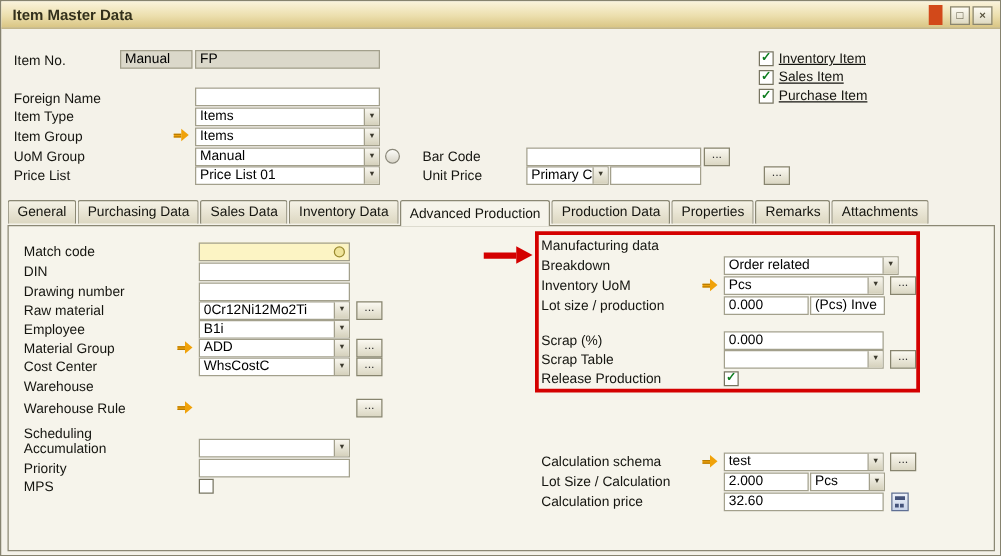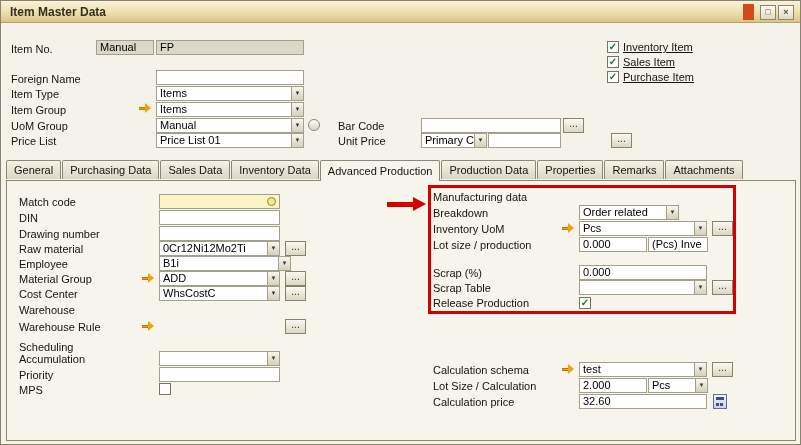--- a/index.html
+++ b/index.html
@@ -145,21 +145,21 @@
   <span class="field" style="left:158px;top:225px;width:121px"></span>
 
   <span class="label" style="left:18px;top:242px">Raw material</span>
   <div class="combo" style="left:158px;top:240px;width:121px">
     <span class="val">0Cr12Ni12Mo2Ti</span>
     <span class="cbtn">▼</span>
   </div>
   <span class="browse" style="left:284px;top:240px">...</span>
 
   <span class="label" style="left:18px;top:257px">Employee</span>
-  <div class="combo" style="left:158px;top:255px;width:132px">
+  <div class="combo" style="left:158px;top:255px;width:121px">
     <span class="val">B1i</span>
     <span class="cbtn">▼</span>
   </div>
 
   <span class="label" style="left:18px;top:272px">Material Group</span>
   <span class="linkarrow" style="left:140px;top:272px">
       <i class="t"></i>
       <i class="h"></i>
     </span>
   <div class="combo" style="left:158px;top:270px;width:121px">
@@ -194,21 +194,21 @@
 
   <span class="label" style="left:18px;top:368px">Priority</span>
   <span class="field" style="left:158px;top:366px;width:121px"></span>
 
   <span class="label" style="left:18px;top:383px">MPS</span>
   <span class="chk" style="left:158px;top:382px"></span>
 
   <span class="label b" style="left:432px;top:190px">Manufacturing data</span>
 
   <span class="label" style="left:432px;top:206px">Breakdown</span>
-  <div class="combo" style="left:578px;top:204px;width:100px">
+  <div class="combo" style="left:578px;top:204px;width:140px">
     <span class="val">Order related</span>
     <span class="cbtn">▼</span>
   </div>
 
   <span class="label" style="left:432px;top:222px">Inventory UoM</span>
   <span class="linkarrow" style="left:560px;top:222px">
       <i class="t"></i>
       <i class="h"></i>
     </span>
   <div class="combo" style="left:578px;top:220px;width:128px">

